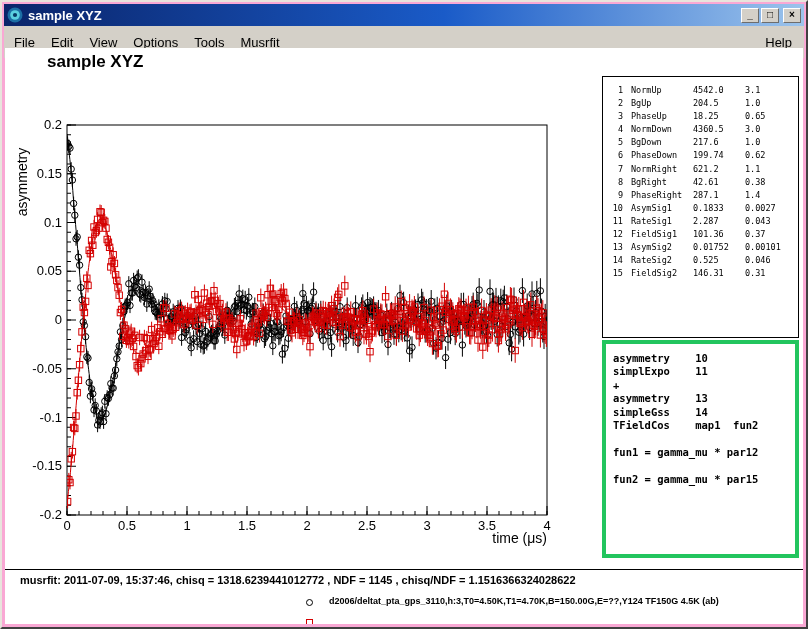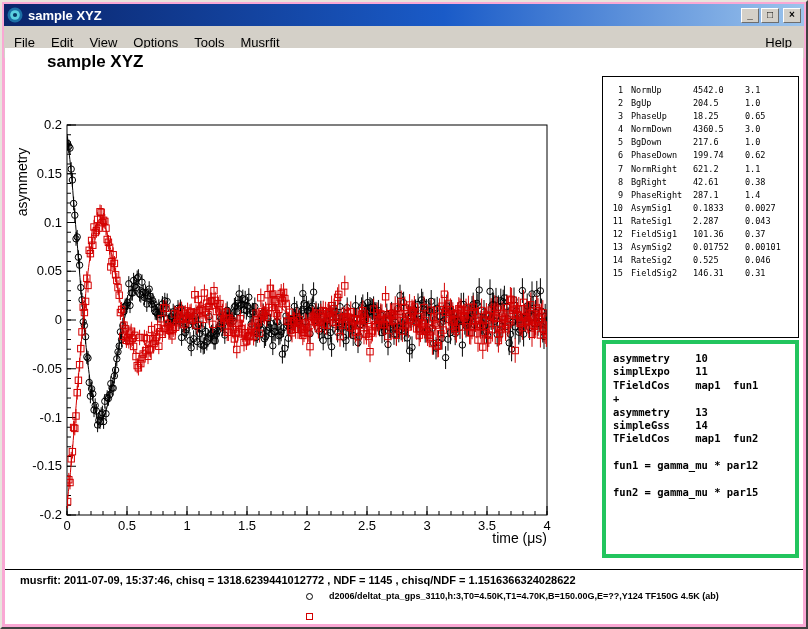--- a/index.html
+++ b/index.html
@@ -51,21 +51,21 @@
   .theory-box { position:absolute; left:597px; top:292px; width:197px; height:218px;
                 border:4px solid #22c55e; background:#fff; padding:8px 0 0 7px;
                 font-family:"DejaVu Sans Mono",monospace; font-size:10.5px; font-weight:bold; color:#000; }
   .theory-line { white-space:pre; line-height:13.4px; }
 
   
   .footer-sep { position:absolute; left:0; right:0; top:521px; border-top:1px solid #000; }
   .stats-line { position:absolute; left:15px; top:526px; font-size:11px; font-weight:bold;
                 color:#000; white-space:nowrap; }
   #legend { position:absolute; left:0; top:538px; right:0; }
-  .legend-row { display:flex; align-items:center; height:20px; }
+  .legend-row { display:flex; align-items:flex-end; height:20px; }
   .legend-marker { margin-left:301px; width:7px; height:7px; border:1px solid #000; flex:none; background:#fff; }
   .legend-marker.circle { border-radius:50%; }
   .legend-label { margin-left:16px; font-size:9px; font-weight:bold; color:#000; white-space:nowrap; }
 </style>
 </head>
 <body>
 
 <div class="window">
 
   <div class="titlebar">
@@ -1852,21 +1852,20 @@
           <div class="param-row"><span class="pc-no">13</span><span class="pc-name">AsymSig2</span><span class="pc-value">0.01752</span><span class="pc-error">0.00101</span></div>
           <div class="param-row"><span class="pc-no">14</span><span class="pc-name">RateSig2</span><span class="pc-value">0.525</span><span class="pc-error">0.046</span></div>
           <div class="param-row"><span class="pc-no">15</span><span class="pc-name">FieldSig2</span><span class="pc-value">146.31</span><span class="pc-error">0.31</span></div>
         </div>
     </div>
 
     <div class="theory-box">
       <div id="theory-lines">
           <div class="theory-line">asymmetry    10</div>
           <div class="theory-line">simplExpo    11</div>
-          <div class="theory-line">TFieldCos    map1  fun1</div>
           <div class="theory-line">+</div>
           <div class="theory-line">asymmetry    13</div>
           <div class="theory-line">simpleGss    14</div>
           <div class="theory-line">TFieldCos    map1  fun2</div>
           <div class="theory-line">&nbsp;</div>
           <div class="theory-line">fun1 = gamma_mu * par12</div>
           <div class="theory-line">&nbsp;</div>
           <div class="theory-line">fun2 = gamma_mu * par15</div>
         </div>
     </div>

